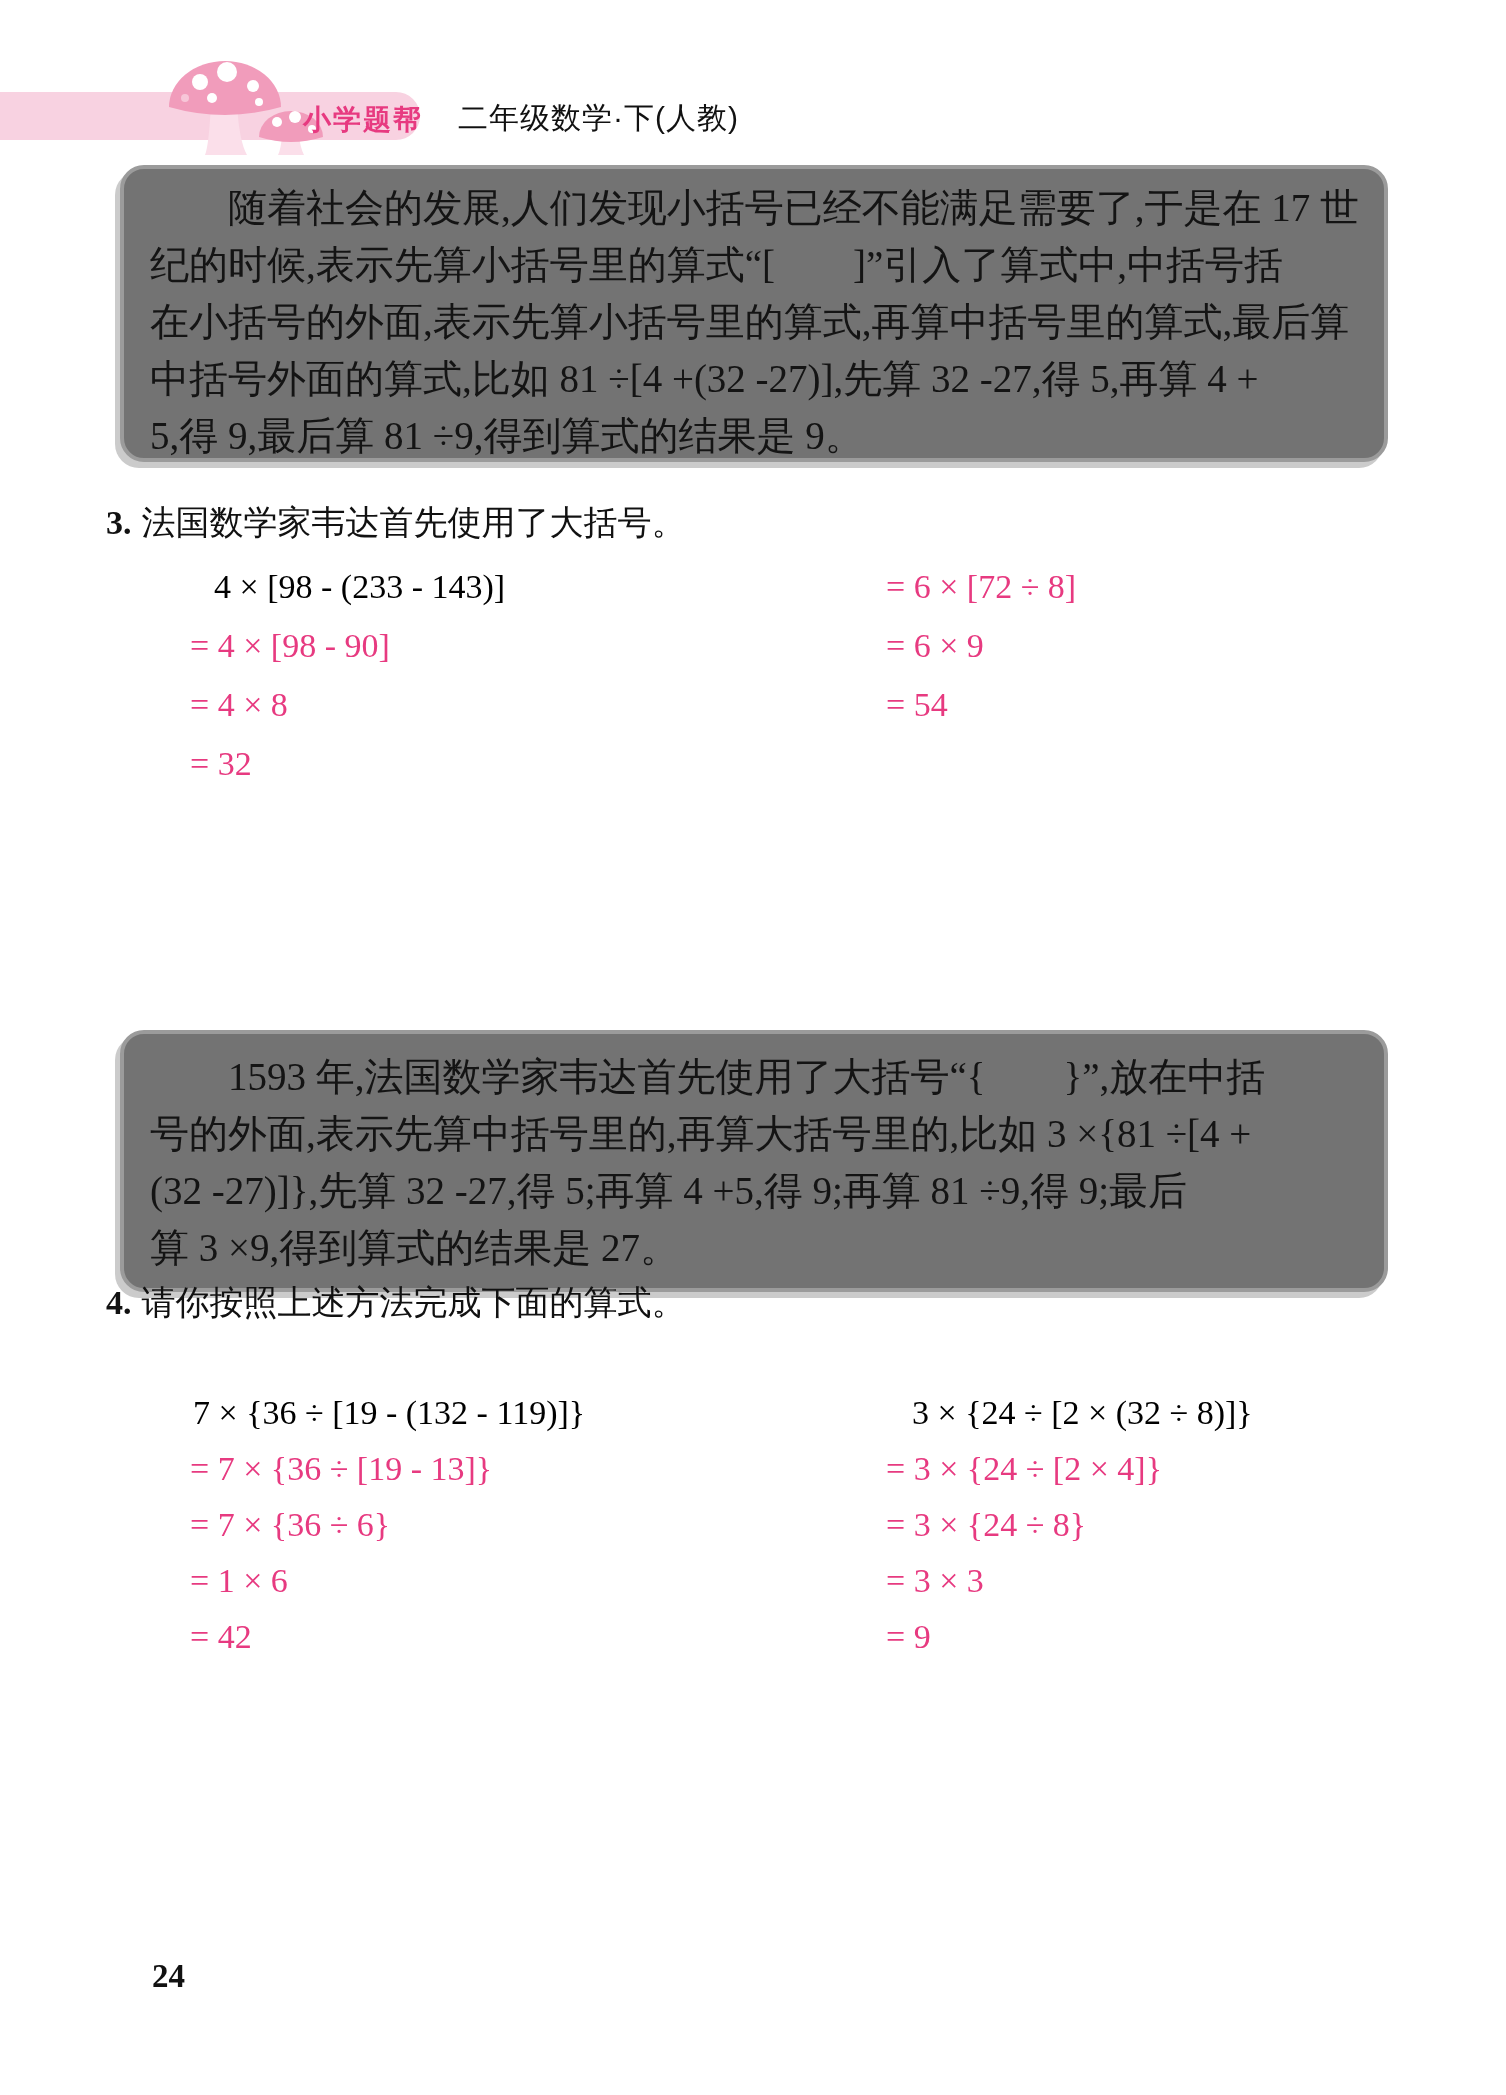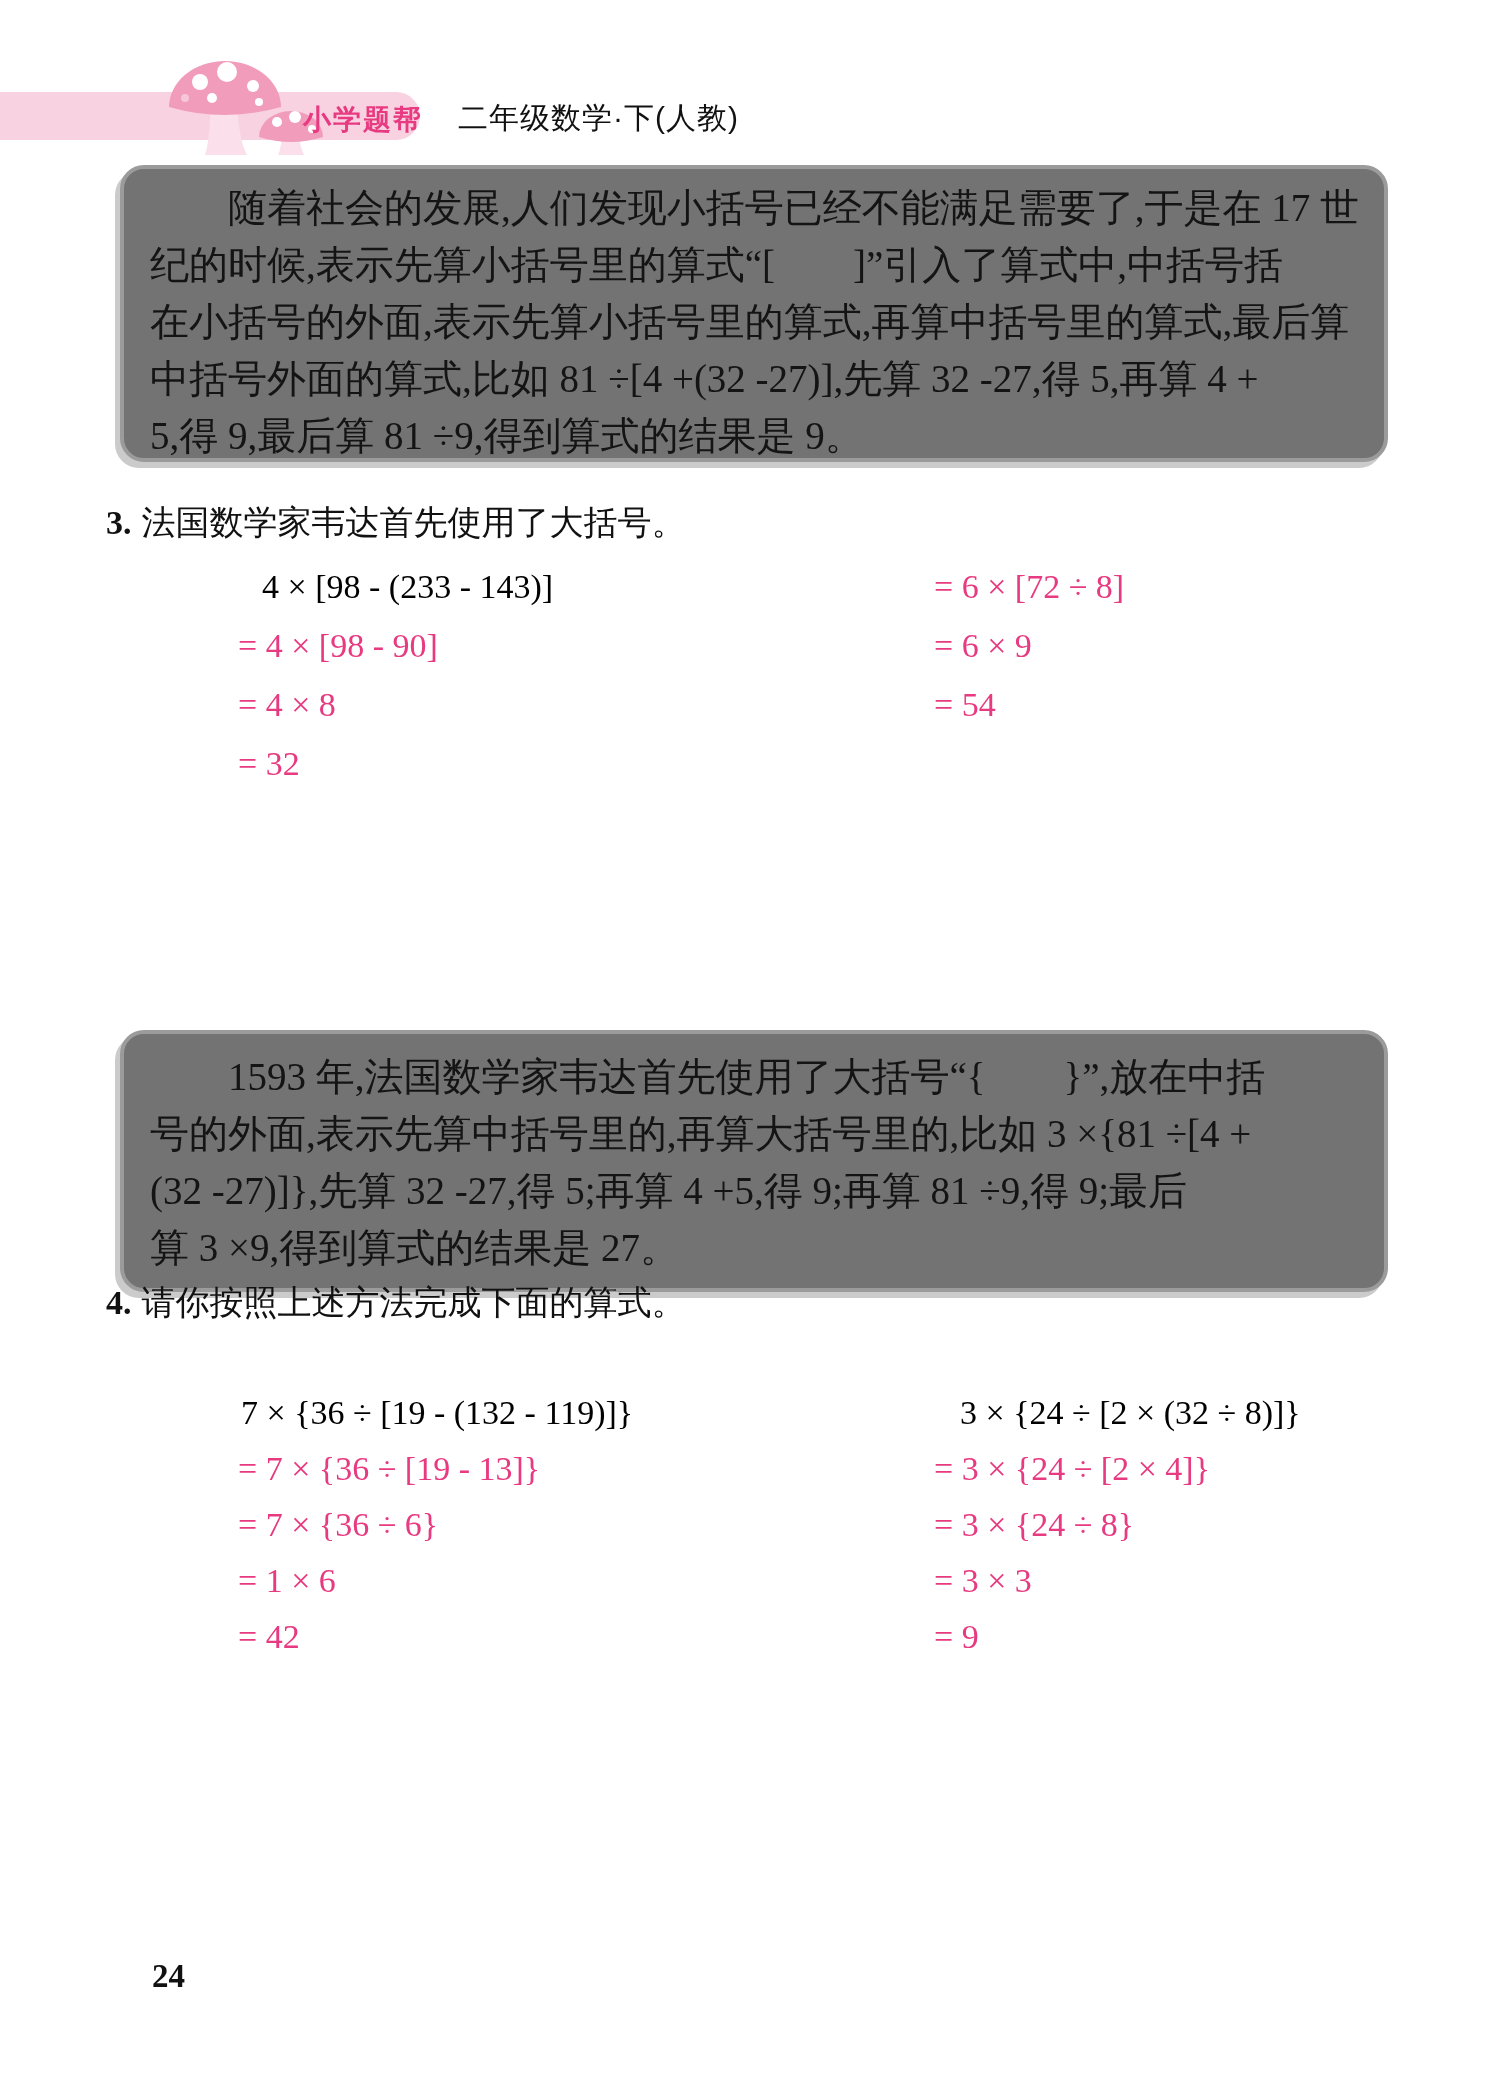--- a/index.html
+++ b/index.html
@@ -46,21 +46,21 @@
   .problem-heading{
     position:absolute;left:106px;
     font-size:34px;color:#111;white-space:nowrap;
   }
   .problem-heading .num{font-weight:bold;margin-right:10px;}
   .heading-3{top:500px;}
   .heading-4{top:1280px;}
   .eq-col{
     position:absolute;font-size:34px;color:#000;white-space:nowrap;
   }
-  .eq-col .row{display:block;margin-left:48px;}
+  .eq-col .row{display:block;}
   .eq-col .step{color:#e73a80;}
   .p3-col{top:557px;line-height:59px;}
   .p4-col{top:1385px;line-height:56px;}
   .col-left{left:190px;}
   .col-right{left:886px;}
   .p3-col.col-left  .given{padding-left:24px;}
   .p3-col.col-right .given{padding-left:26px;}
   .p4-col.col-left  .given{padding-left:3px;}
   .p4-col.col-right .given{padding-left:26px;}
   

